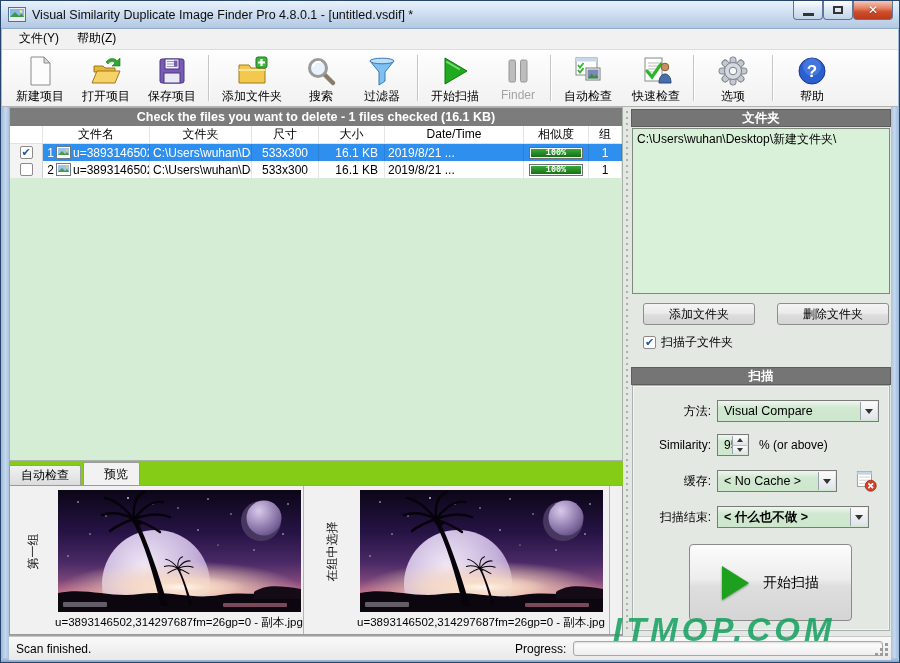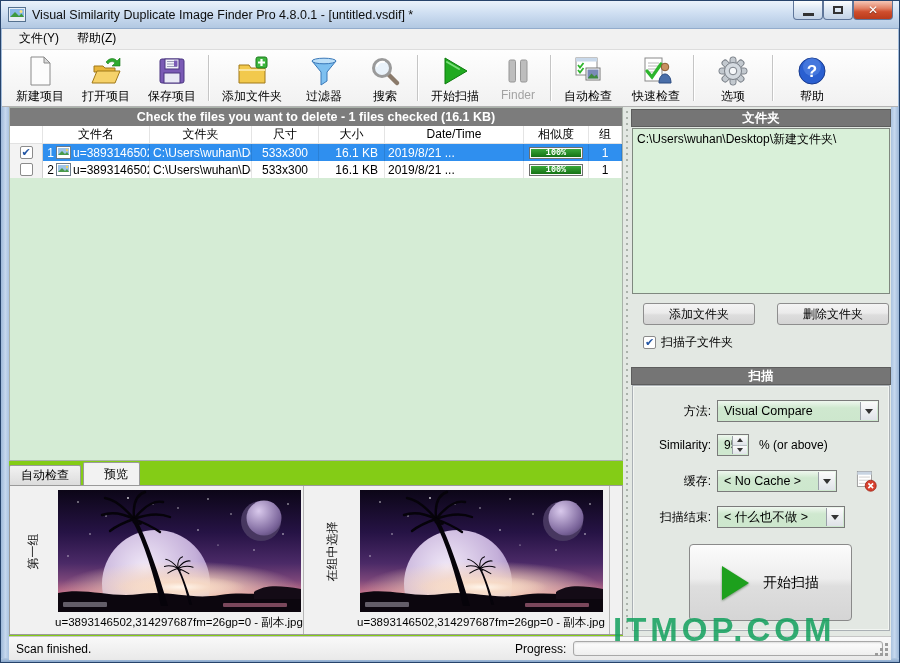--- a/index.html
+++ b/index.html
@@ -120,21 +120,21 @@
   .statusbar{position:absolute;left:8px;right:8px;top:635px;height:24px;
     background:linear-gradient(#f9f9f9,#e9e9e9);border-top:1px solid #c6c6c6;}
   .status-text{position:absolute;left:7px;top:5px;white-space:nowrap;}
   .progress-label{position:absolute;left:506px;top:5px;white-space:nowrap;}
   .progress-bar{position:absolute;left:564px;top:4px;width:310px;height:15px;border:1px solid #a8a8a8;
     border-radius:3px;background:linear-gradient(#fdfdfd,#efefef);box-shadow:inset 0 1px 2px rgba(0,0,0,.13);}
   .grip{position:absolute;right:3px;bottom:4px;width:13px;height:13px;}
   .grip::after{content:"";position:absolute;right:0;bottom:0;width:3px;height:3px;background:#9b9b9b;
     box-shadow:-5px 0 0 #9b9b9b,-10px 0 0 #9b9b9b,0 -5px 0 #9b9b9b,-5px -5px 0 #9b9b9b,0 -10px 0 #9b9b9b;}
   .watermark{position:absolute;left:612px;top:610px;z-index:40;font-size:33px;font-weight:bold;
-    letter-spacing:4px;color:#13a15e;opacity:.85;white-space:nowrap;}
+    letter-spacing:4px;color:#13a15e;opacity:.85;white-space:nowrap;font-style:italic;}
   .hiddendefs{position:absolute;width:0;height:0;overflow:hidden;}
 </style>
 </head>
 <body>
 
 <svg class="hiddendefs" aria-hidden="true">
   <defs>
     <linearGradient id="g-sky" x1="0" y1="0" x2="0" y2="1">
       <stop offset="0" stop-color="#0c0617"></stop>
         <stop offset="0.35" stop-color="#261345"></stop>
@@ -275,34 +275,34 @@
     <div class="tool-sep"></div>
     <div class="tool-item w80">
       <svg viewBox="0 0 32 32">
         <path d="M3 10 h10 l2 3 h14 v15 H3 Z" fill="#f2c94c" stroke="#a07818"></path>
         <path d="M3 14 h26 v2 H3 Z" fill="#fae49a"></path>
         <rect x="20" y="2" width="11" height="11" rx="2" fill="#3db53d" stroke="#1d7a1d"></rect>
         <path d="M25.5 4 v7 M22 7.5 h7" stroke="#ffffff" stroke-width="2.2"></path>
       </svg>
       <span class="tlabel">添加文件夹</span>
     </div>
-    <div class="tool-item w64">
-      <svg viewBox="0 0 32 32">
-        <path d="M4 6 h24 l-9 11 v9 l-6 4 V17 Z" fill="#7ec0f0" stroke="#3a78b8"></path>
-        <ellipse cx="16" cy="6" rx="12" ry="2.8" fill="#bcdff8" stroke="#3a78b8"></ellipse>
-      </svg>
-      <span class="tlabel">过滤器</span>
-    </div>
     <div class="tool-item w58">
       <svg viewBox="0 0 32 32">
         <line x1="19" y1="19" x2="28" y2="28" stroke="#8a7a6a" stroke-width="4.5" stroke-linecap="round"></line>
         <circle cx="13" cy="13" r="8.5" fill="#e9f2fa" stroke="#9a9a9a" stroke-width="3"></circle>
         <path d="M8 11 c1 -3 4 -5 7 -4" stroke="#ffffff" stroke-width="2" fill="none" stroke-linecap="round"></path>
       </svg>
       <span class="tlabel">搜索</span>
+    </div>
+    <div class="tool-item w64">
+      <svg viewBox="0 0 32 32">
+        <path d="M4 6 h24 l-9 11 v9 l-6 4 V17 Z" fill="#7ec0f0" stroke="#3a78b8"></path>
+        <ellipse cx="16" cy="6" rx="12" ry="2.8" fill="#bcdff8" stroke="#3a78b8"></ellipse>
+      </svg>
+      <span class="tlabel">过滤器</span>
     </div>
     <div class="tool-sep"></div>
     <div class="tool-item w68">
       <svg viewBox="0 0 32 32">
         <path d="M6 3 L28 16 L6 29 Z" fill="#1faa1f" stroke="#0d7a0d"></path>
         <path d="M8 7 L20 14" stroke="#7adf7a" stroke-width="2" stroke-linecap="round"></path>
       </svg>
       <span class="tlabel">开始扫描</span>
     </div>
     <div class="tool-item w58 disabled">
@@ -504,21 +504,21 @@
                 <line x1="5" y1="9" x2="19" y2="9"></line>
                 <line x1="5" y1="13" x2="19" y2="13"></line>
                 <line x1="5" y1="17" x2="14" y2="17"></line>
               </g>
             <circle cx="20" cy="20" r="7" fill="#d8402e" stroke="#9a2012"></circle>
             <path d="M17 17 l6 6 M23 17 l-6 6" stroke="#ffffff" stroke-width="2"></path>
           </svg>
         </div>
         <div class="srow" style="top:120px;">
           <span class="slabel">扫描结束:</span>
-          <div class="combo" style="width:128px;">
+          <div class="combo" style="width:152px;font-weight:bold;">
             <span>&lt; 什么也不做 &gt;</span>
             <span class="arrowbox">
                 <span class="darrow"></span>
               </span>
           </div>
         </div>
         <div class="startbtn">
           <span class="playtri"></span>
           <span>开始扫描</span>
         </div>

